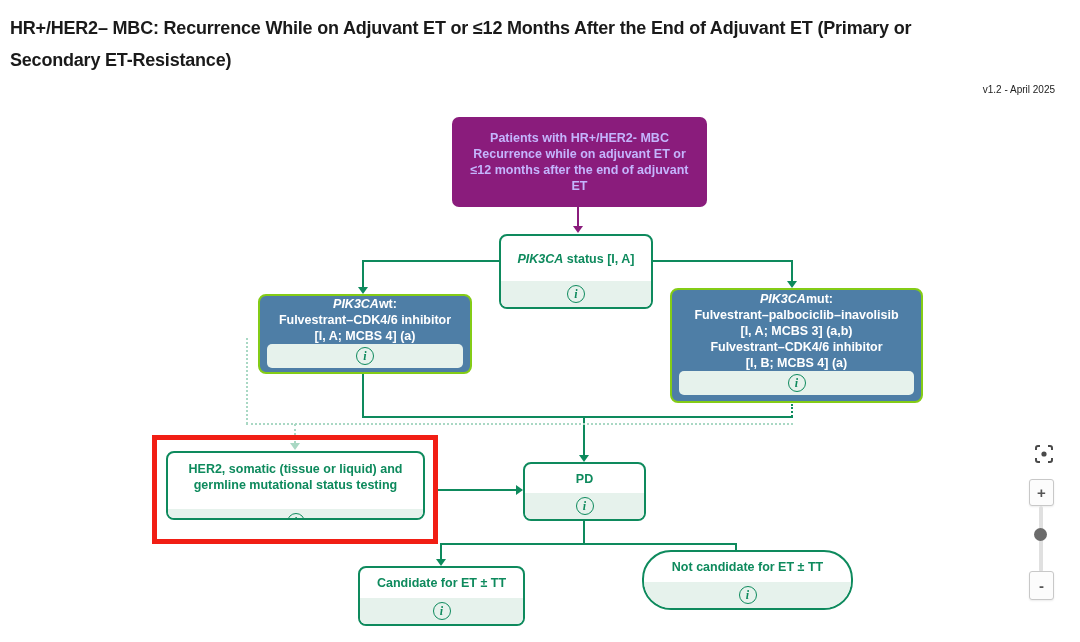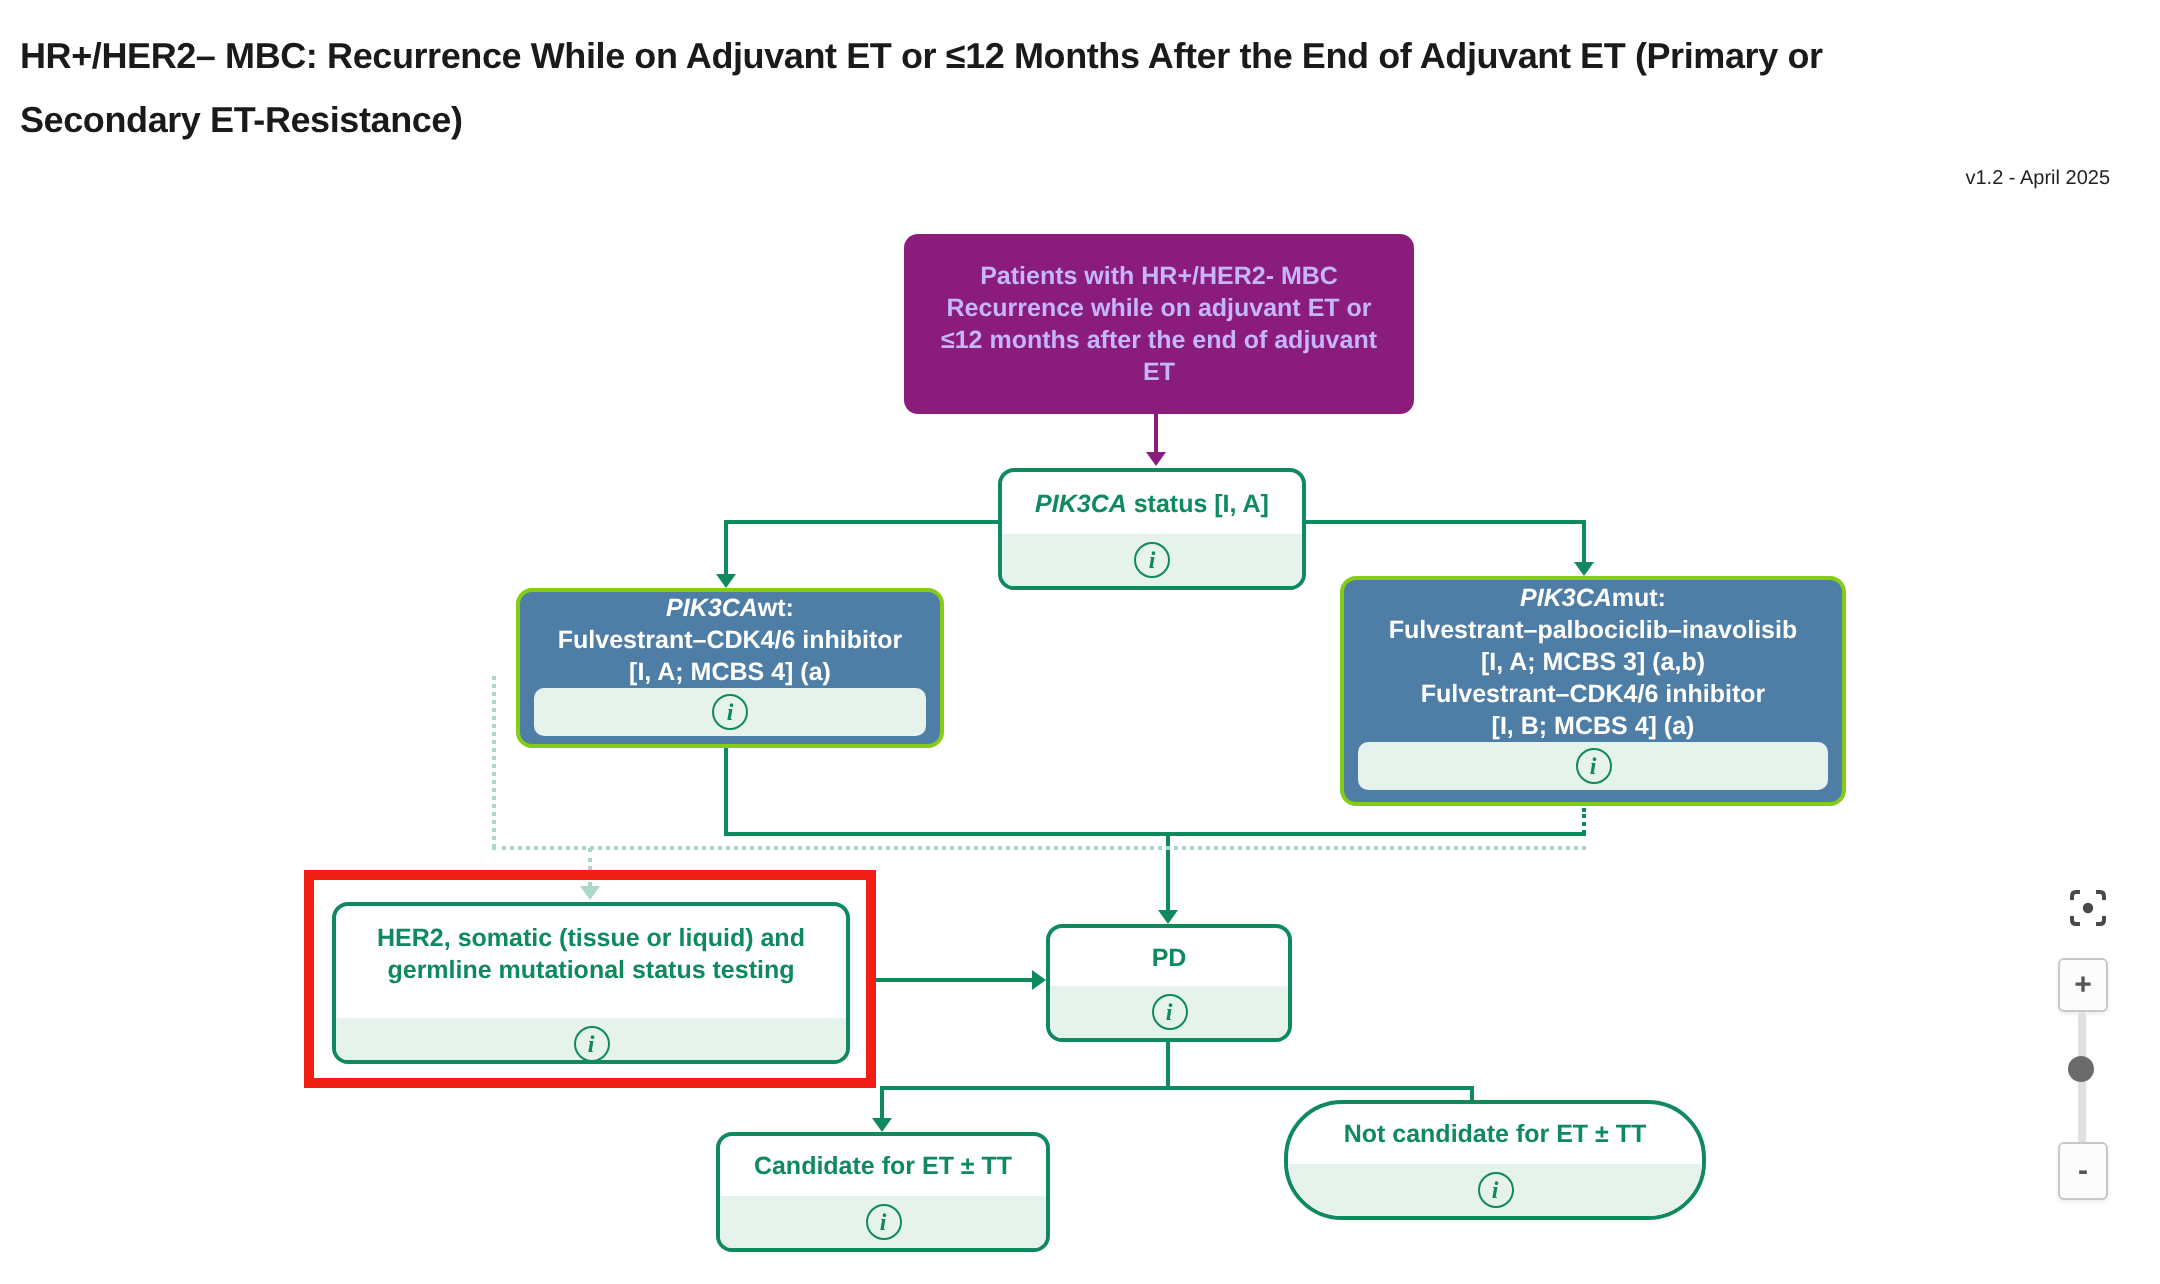--- a/index.html
+++ b/index.html
@@ -67,21 +67,21 @@
       <div>Patients with HR+/HER2- MBC</div>
       <div>Recurrence while on adjuvant ET or</div>
       <div>≤12 months after the end of adjuvant</div>
       <div>ET</div>
     </div>
   </div>
 
   <div class="pline" style="left:577px;top:206px;width:2px;height:21px;"></div>
   <div class="arrow-down purple" style="left:573px;top:226px;"></div>
 
-  <div class="node green-node" style="left:499px;top:234px;width:154px;height:61px;">
+  <div class="node green-node" style="left:499px;top:234px;width:154px;height:75px;">
     <div class="node-text green-text">
       <div><span class="gene">PIK3CA</span><span> status [I, A]</span></div>
     </div>
     <div class="info-bar">
       <span class="info-icon">i</span>
     </div>
   </div>
 
   <div class="line" style="left:362px;top:260px;width:139px;height:2px;"></div>
   <div class="line" style="left:362px;top:260px;width:2px;height:27px;"></div>
@@ -120,21 +120,21 @@
   <div class="line" style="left:583px;top:416px;width:2px;height:39px;"></div>
   <div class="arrow-down" style="left:579px;top:455px;"></div>
 
   <div class="dotted-v" style="left:246px;top:338px;height:86px;"></div>
   <div class="dotted-h" style="left:246px;top:423px;width:547px;"></div>
   <div class="dotted-v" style="left:294px;top:424px;height:19px;z-index:1;"></div>
   <div class="arrow-down light" style="left:290px;top:443px;z-index:1;"></div>
 
   <div class="highlight"></div>
 
-  <div class="node green-node" style="left:166px;top:451px;width:259px;height:81px;gap:16px;">
+  <div class="node green-node" style="left:166px;top:451px;width:259px;height:69px;gap:16px;">
     <div class="node-text top-text green-text">
       <div>HER2, somatic (tissue or liquid) and</div>
       <div>germline mutational status testing</div>
     </div>
     <div class="info-bar">
       <span class="info-icon">i</span>
     </div>
   </div>
 
   <div class="line" style="left:438px;top:489px;width:79px;height:2px;"></div>

